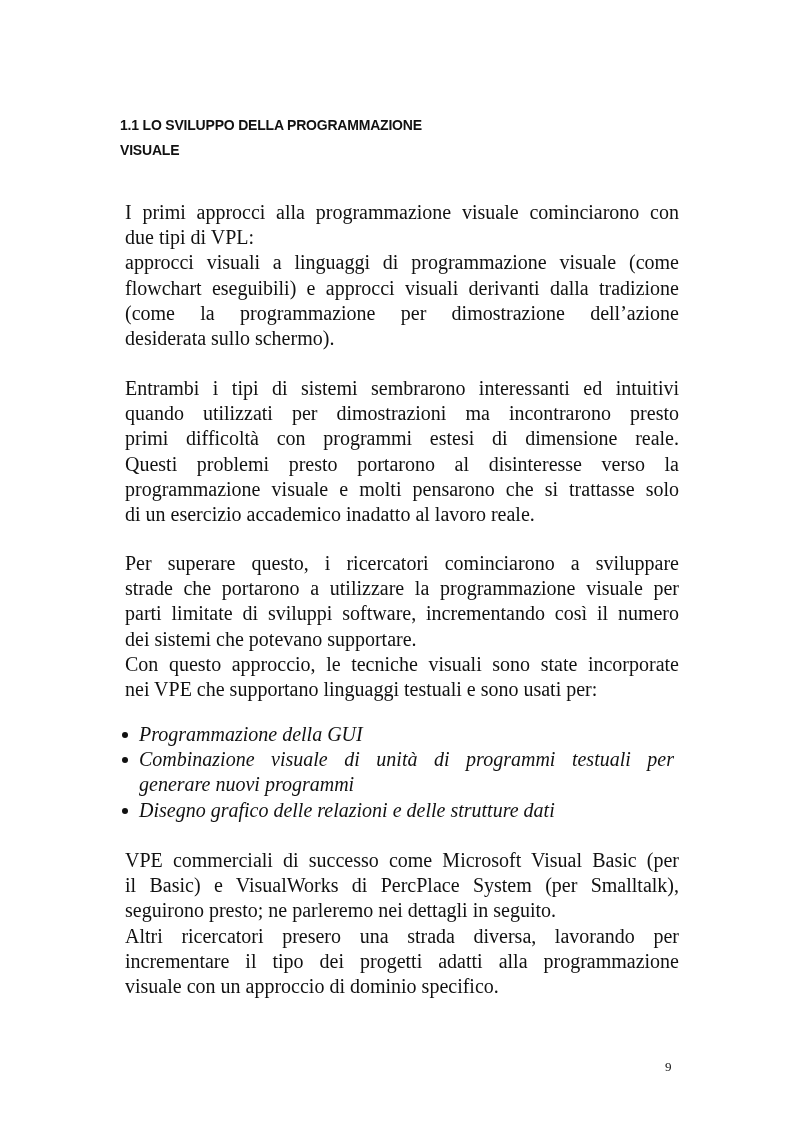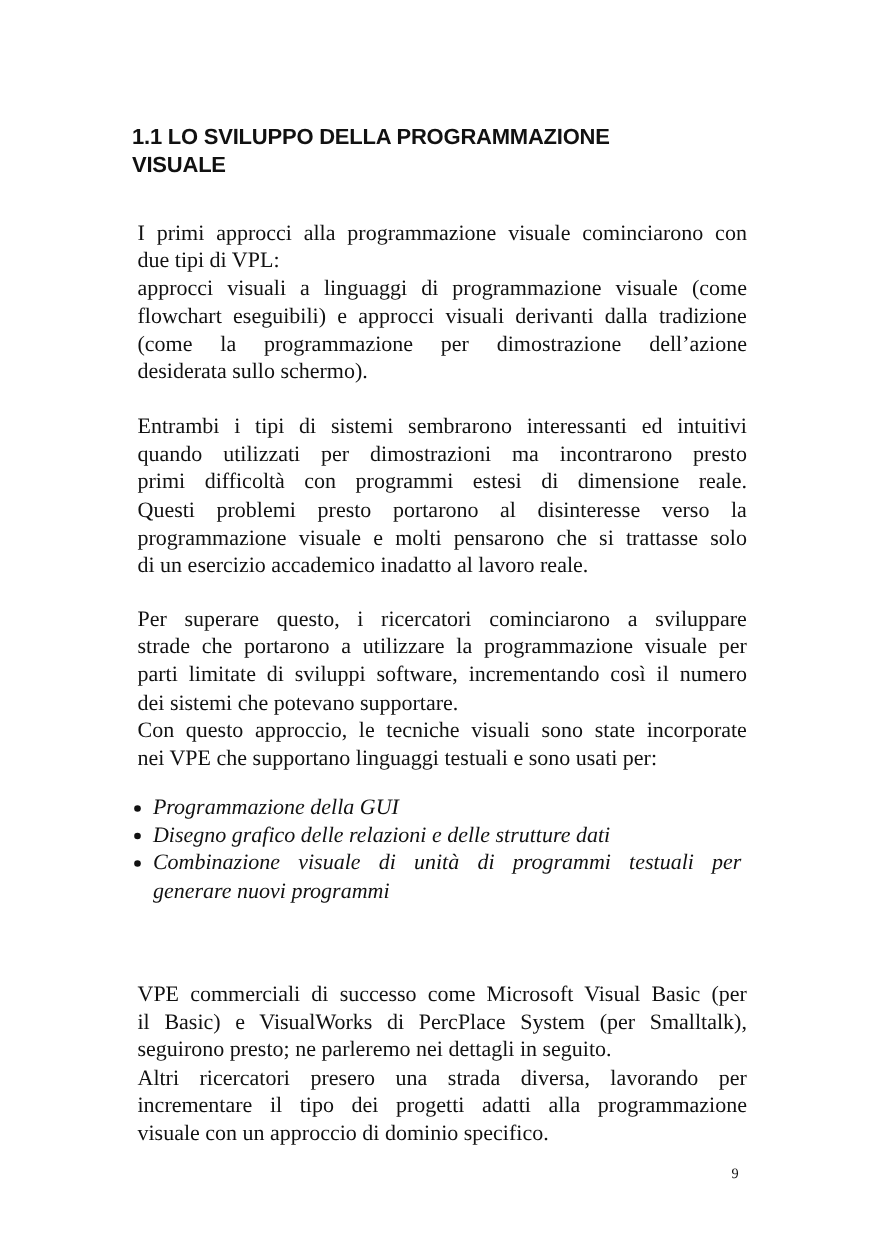--- a/index.html
+++ b/index.html
@@ -20,21 +20,21 @@
       top: 0;
       width: 554px;
     }
     .heading {
       position: absolute;
       top: 113px;
       left: 0;
       width: 554px;
       font-family: "Liberation Sans", sans-serif;
       font-weight: bold;
-      font-size: 20px;
+      font-size: 14px;
       line-height: 25px;
       letter-spacing: -0.2px;
       margin: 0;
     }
     .para {
       position: absolute;
       left: 0;
       width: 554px;
       font-family: "Liberation Serif", serif;
       font-size: 20px;
@@ -80,21 +80,21 @@
       background: #111111;
     }
     .bullets li span.line {
       display: block;
       text-align: justify;
       text-align-last: justify;
     }
     .bullets li span.line.last {
       text-align-last: left;
     }
-    .p4 { top: 887px; }
+    .p4 { top: 843px; }
     .page-number {
       position: absolute;
       left: 665px;
       top: 1059px;
       font-family: "Liberation Serif", serif;
       font-size: 13px;
       line-height: 16px;
     }
   </style>
 </head>
@@ -134,26 +134,26 @@
     <span class="line last">nei VPE che supportano linguaggi testuali e sono usati per:</span>
   </p>
 
   <ul class="bullets">
     <li>
       <span class="bullet"></span>
       <span class="line last">Programmazione della GUI</span>
     </li>
     <li>
       <span class="bullet"></span>
-      <span class="line last">Disegno grafico delle relazioni e delle strutture dati</span>
+      <span class="line">Combinazione visuale di unità di programmi testuali per</span>
+      <span class="line last">generare nuovi programmi</span>
     </li>
     <li>
       <span class="bullet"></span>
-      <span class="line">Combinazione visuale di unità di programmi testuali per</span>
-      <span class="line last">generare nuovi programmi</span>
+      <span class="line last">Disegno grafico delle relazioni e delle strutture dati</span>
     </li>
   </ul>
 
   <p class="para p4">
     <span class="line">VPE commerciali di successo come Microsoft Visual Basic (per</span>
     <span class="line">il Basic) e VisualWorks di PercPlace System (per Smalltalk),</span>
     <span class="line last">seguirono presto; ne parleremo nei dettagli in seguito.</span>
     <span class="line">Altri ricercatori presero una strada diversa, lavorando per</span>
     <span class="line">incrementare il tipo dei progetti  adatti alla programmazione</span>
     <span class="line last">visuale con un approccio di dominio specifico.</span>

